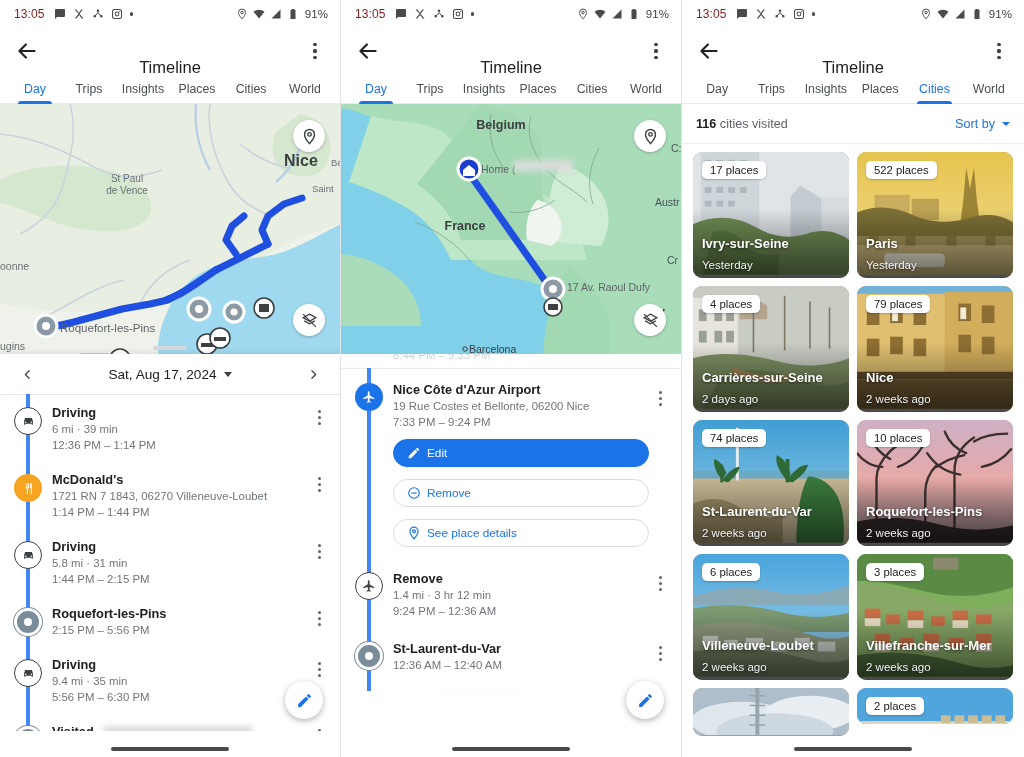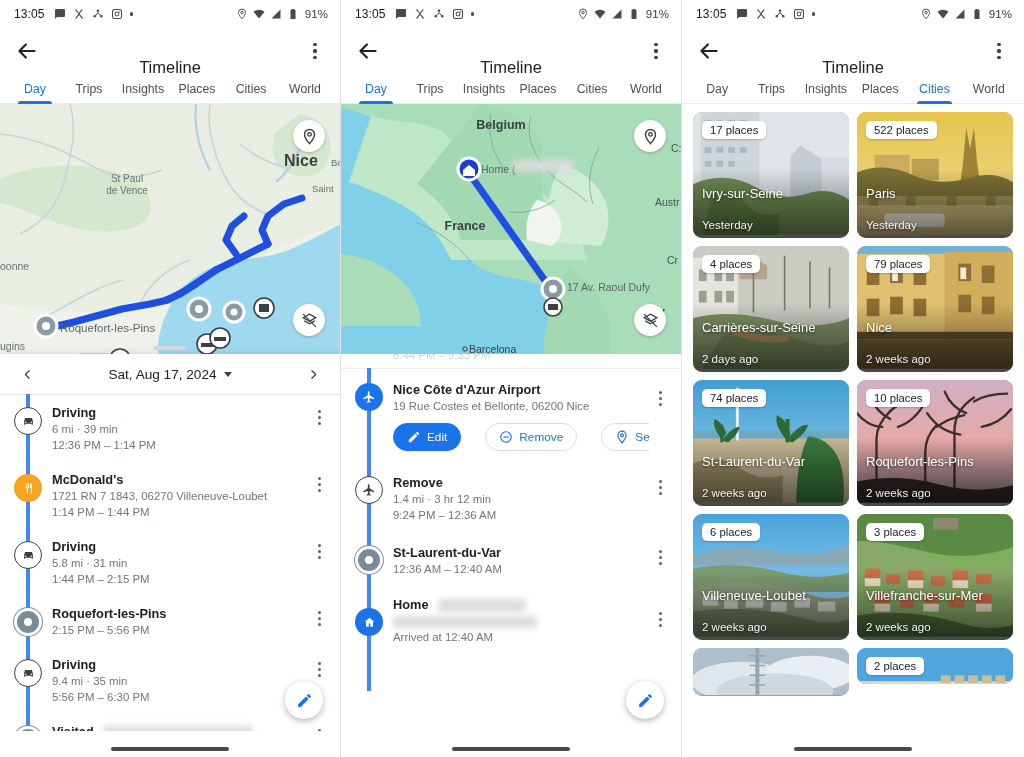--- a/index.html
+++ b/index.html
@@ -18,21 +18,21 @@
     border-right: 1px solid #e3e3e3;
   }
   .phone:last-child { border-right: none; width: 342px; }
 
   
   .statusbar {
     height: 28px; display: flex; align-items: center;
     padding: 0 12px 0 14px; font-size: 11.5px; color: #4a4a4a;
     letter-spacing: .1px;
   }
-  .sb-time { font-weight: 500; color: #0f172a; font-size: 12px; }
+  .sb-time { font-weight: 500; color: #7f1d1d; font-size: 12px; }
   .sb-left-icons { display: flex; align-items: center; gap: 7px; margin-left: 9px; }
   .sb-spacer { flex: 1; }
   .sb-right-icons { display: flex; align-items: center; gap: 5px; }
   .sb-batt { font-size: 11.5px; font-weight: 500; color: #3c3c3c; margin-left: 1px; }
   .sb-ic { width: 12px; height: 12px; display: block; fill: #4a4a4a; }
   .sb-dot { width: 3.5px; height: 3.5px; border-radius: 50%; background: #4a4a4a; }
 
   
   .appbar {
     height: 46px; display: flex; align-items: center; padding: 0 14px;
@@ -125,21 +125,21 @@
     display: flex; flex-direction: column; align-items: center; gap: 3px; cursor: pointer;
   }
   .tl-kebab i { width: 3px; height: 3px; border-radius: 50%; background: #5f6368; }
 
   .redact {
     display: inline-block; background: #dcdcdc; border-radius: 2px;
     filter: blur(3px); vertical-align: middle;
   }
 
   
-  .chips { display: flex; gap: 24px; margin-top: 9px; overflow: hidden; }
+  .chips { display: flex; gap: 12px; margin-top: 9px; overflow: hidden; flex-direction: column; }
   .chip {
     display: flex; align-items: center; gap: 6px; height: 28px;
     padding: 0 13px; border-radius: 16px; font-size: 11.8px;
     border: 1px solid #dadce0; color: #1a73e8; background: #fff;
     white-space: nowrap; cursor: pointer;
   }
   .chip.filled { background: #1a73e8; color: #fff; border-color: #1a73e8; }
   .chip svg { width: 14px; height: 14px; flex: none; }
 
   
@@ -175,22 +175,22 @@
   .card .shade {
     position: absolute; inset: 0;
     background: linear-gradient(to bottom, rgba(0,0,0,0) 45%, rgba(0,0,0,.55) 100%);
   }
   .badge {
     position: absolute; top: 9px; left: 9px; background: #fff; color: #202124;
     font-size: 11.3px; border-radius: 5px; padding: 3px 8px;
     box-shadow: 0 1px 2px rgba(0,0,0,.22);
   }
   .card-name {
-    position: absolute; left: 9px; bottom: 37px; color: #fff;
-    font-size: 13px; font-weight: 400; text-shadow: 0 1px 3px rgba(0,0,0,.6);
+    position: absolute; left: 9px; bottom: 27px; color: #fff;
+    font-size: 13px; font-weight: 700; text-shadow: 0 1px 3px rgba(0,0,0,.6);
   }
   .card-time {
     position: absolute; left: 9px; bottom: 7px; color: #f1f3f4;
     font-size: 11.5px; text-shadow: 0 1px 3px rgba(0,0,0,.6);
   }
 </style>
 </head>
 <body>
 
 <div class="screens">
@@ -618,20 +618,21 @@
 
       <div class="tl-item" style="padding-top:12px">
         <div class="tl-node node-flight" style="top:14px">
           <svg width="14" height="14" viewBox="0 0 24 24" fill="#fff">
               <path d="M21 16v-2l-8-5V3.5a1.5 1.5 0 00-3 0V9l-8 5v2l8-2.5V19l-2 1.5V22l3.5-1 3.5 1v-1.5L13 19v-5.5z"></path>
             </svg>
         </div>
         <div class="tl-body">
           <div class="tl-title">Nice Côte d'Azur Airport</div>
           <div class="tl-sub">19 Rue Costes et Bellonte, 06200 Nice</div>
+          <div class="tl-sub">7:33 PM – 9:24 PM</div>
           <div class="chips">
             <div class="chip filled">
               <svg viewBox="0 0 24 24" fill="#fff">
                   <path d="M3 17.25V21h3.75L17.8 9.94l-3.75-3.75zM20.7 7.04a1 1 0 000-1.41l-2.34-2.34a1 1 0 00-1.41 0l-1.83 1.83 3.75 3.75z"></path>
                 </svg>
               <span>Edit</span>
             </div>
             <div class="chip">
               <svg viewBox="0 0 24 24" fill="none" stroke="#1a73e8" stroke-width="2">
                   <circle cx="12" cy="12" r="9"></circle>
@@ -769,20 +770,30 @@
 
     <div class="tabs">
       <div class="tab">Day</div>
       <div class="tab">Trips</div>
       <div class="tab">Insights</div>
       <div class="tab">Places</div>
       <div class="tab active">Cities</div>
       <div class="tab">World</div>
     </div>
 
+    <div class="cities-head">
+      <div class="cities-count">
+        <b>116</b>
+        <span>cities visited</span>
+      </div>
+      <div class="sortby">
+        <span>Sort by</span>
+        <span class="sort-caret"></span>
+      </div>
+    </div>
 
     <div class="grid">
 
       <div class="card">
         <svg class="bg" viewBox="0 0 160 126" preserveAspectRatio="none">
           <rect width="160" height="126" fill="#dfe4e7"></rect>
           <rect x="8" y="0" width="60" height="92" fill="#cfd6da"></rect>
           <g fill="#aeb8bd">
               <rect x="12" y="8" width="7" height="6"></rect>
               <rect x="24" y="8" width="7" height="6"></rect>

